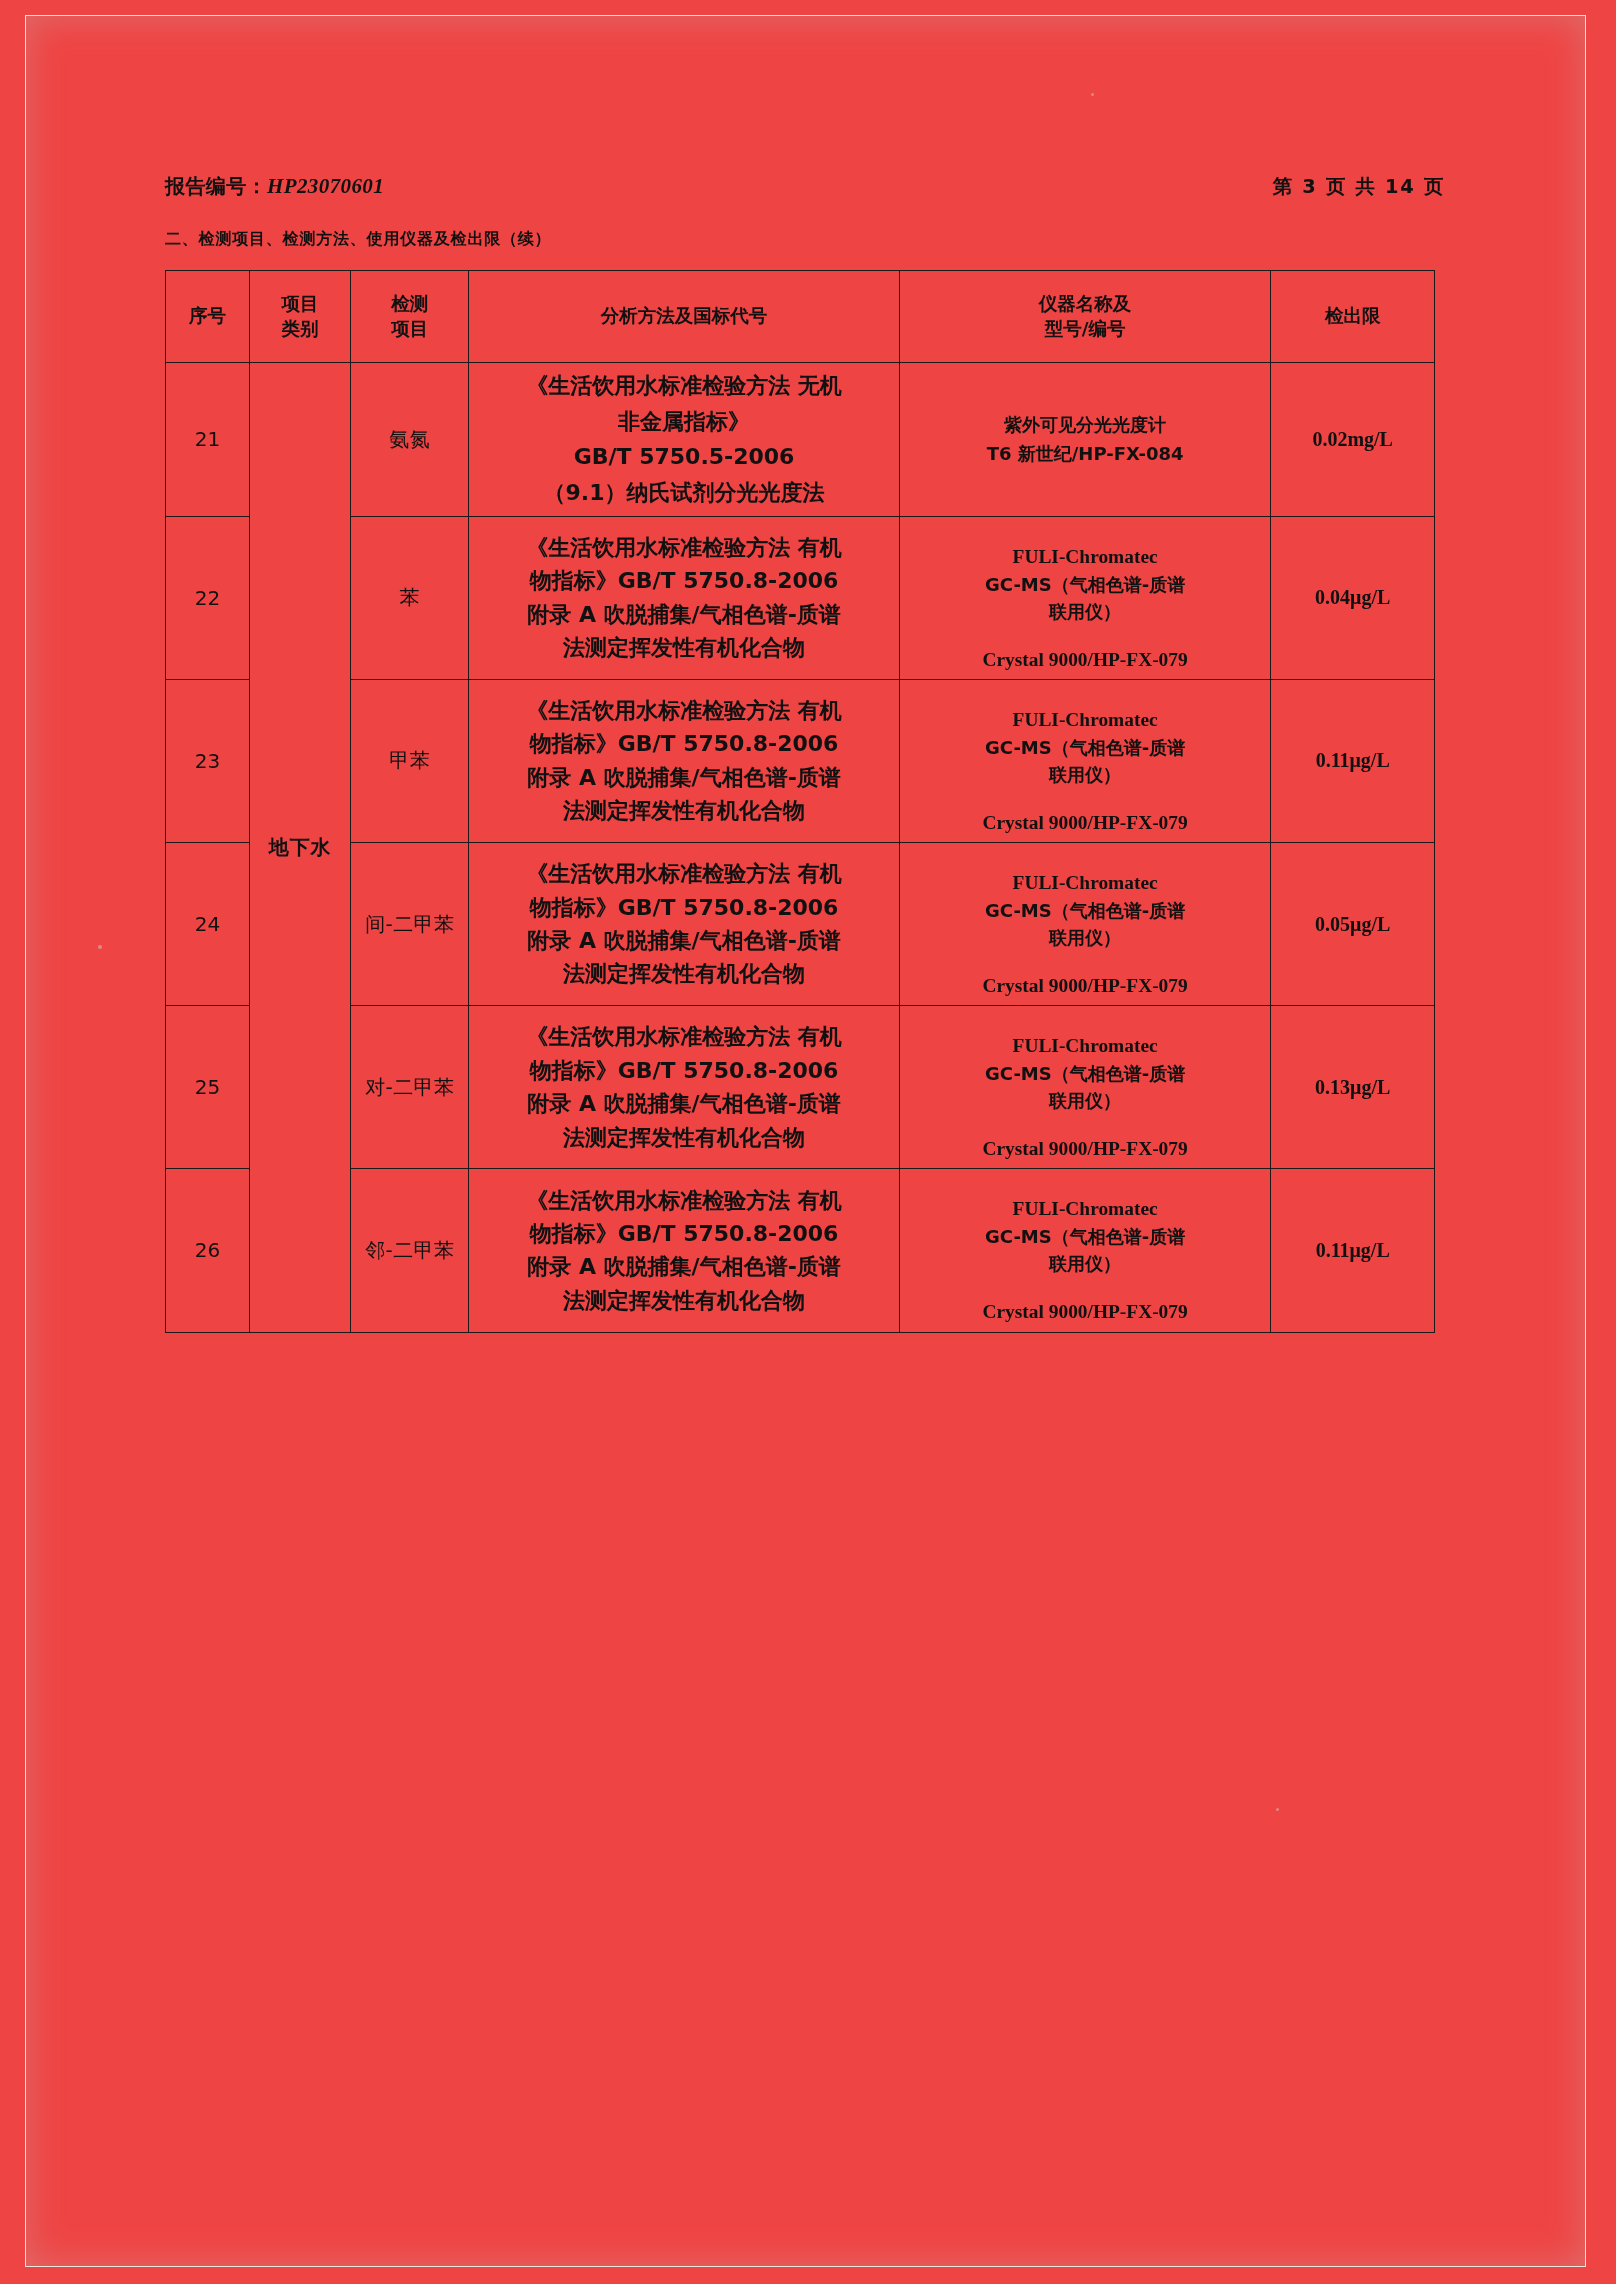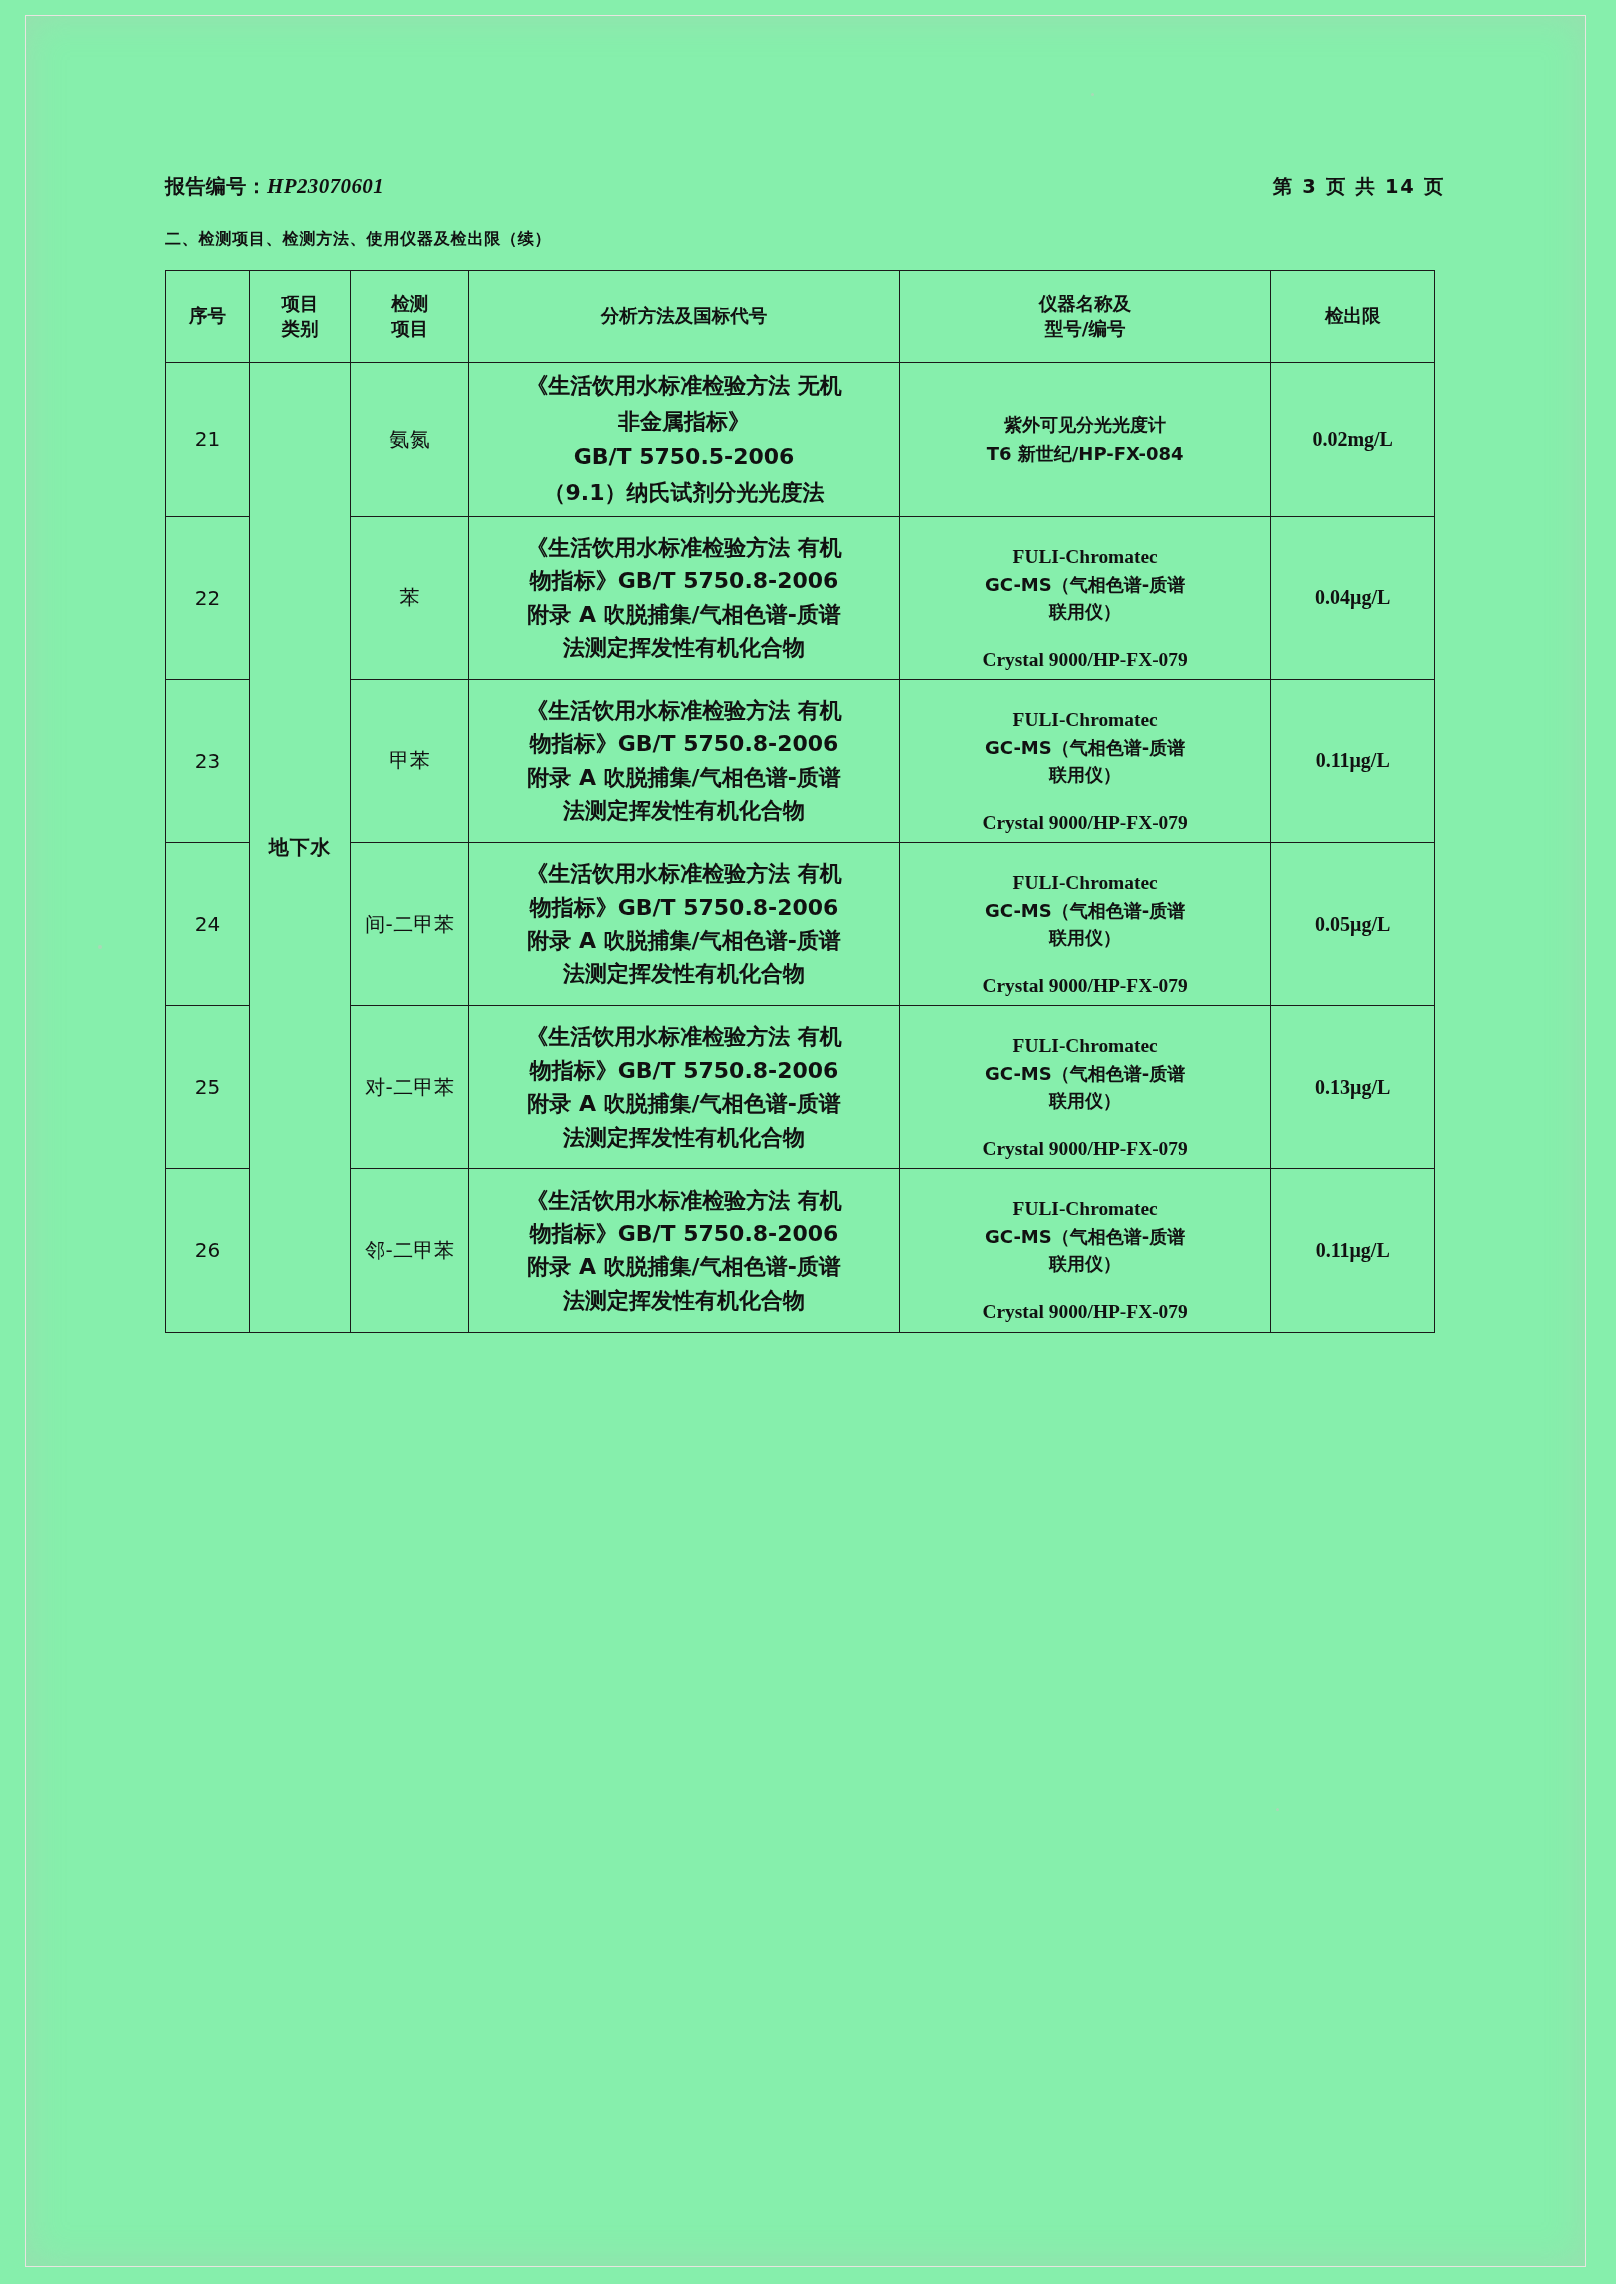--- a/index.html
+++ b/index.html
@@ -12,21 +12,21 @@
     height: 2284px;
     font-family: "Liberation Serif", serif;
     color: #111111;
     position: relative;
   }
   .page {
     position: absolute;
     left: 0; top: 0;
     width: 1616px;
     height: 2284px;
-    background: #86efac;
+    background: #ef4444;
     overflow: hidden;
   }
   
   .scan-edge {
     position: absolute;
     left: 25px; top: 15px;
     width: 1559px; height: 2250px;
     border: 0.8px solid #e7e5e0;
     box-shadow: inset 0 0 37px rgba(190,188,180,0.35);
     pointer-events: none;

